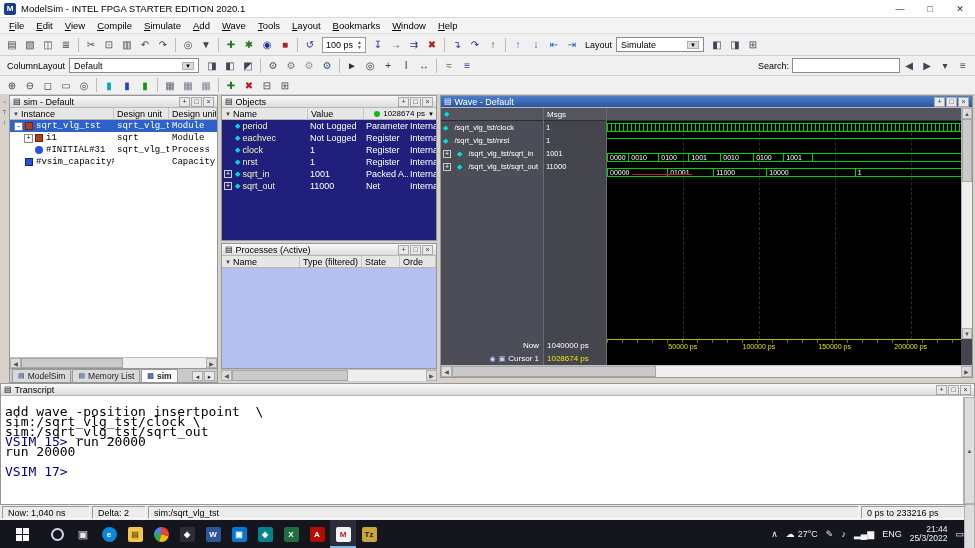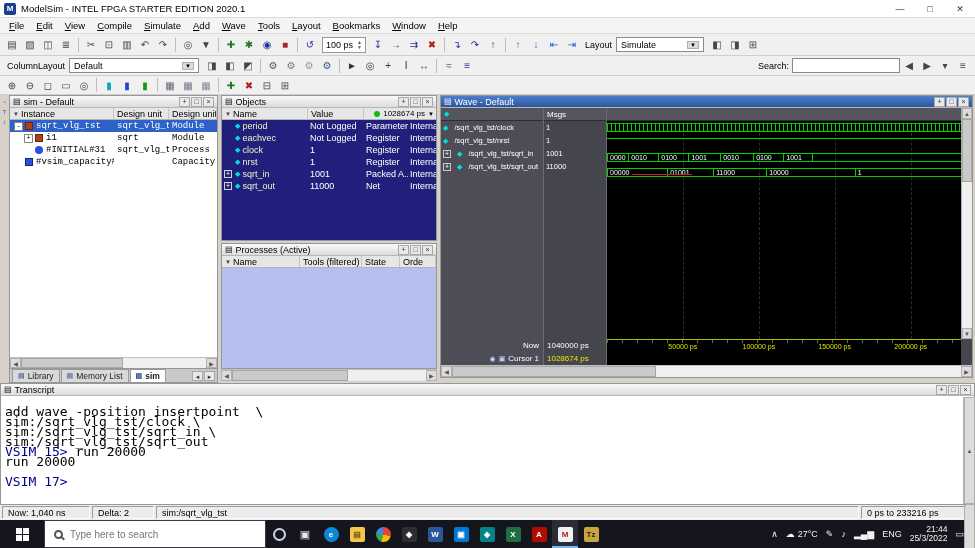--- a/index.html
+++ b/index.html
@@ -124,21 +124,21 @@
 #transcript{position:relative;height:122px;background:#fff;border:1px solid #979797;display:flex;flex-direction:column;}
 #transcript-body{flex:1;font-family:"DejaVu Sans Mono",monospace;font-size:13px;line-height:10px;padding:11px 4px;overflow:hidden;position:relative;}
 .t-line{white-space:pre;}
 .t-line .prompt{color:#00008b;}
 .t-line.comment span{color:#0a56c8;}
 #t-scroll{position:absolute;right:0;top:13px;bottom:0;width:11px;display:flex;flex-direction:column;background:#dcdcdc;border-left:1px solid #b0b0b0;}
 
 
 #statusbar{height:15px;display:flex;align-items:center;gap:2px;padding:0 2px;background:#ececec;font-size:9px;}
 .scell{border:1px solid;border-color:#9a9a9a #fdfdfd #fdfdfd #9a9a9a;height:13px;display:flex;align-items:center;padding:0 5px;overflow:hidden;white-space:nowrap;}
-#sc-now{width:88px;}#sc-delta{width:62px;}#sc-ctx{flex:1;}#sc-range{width:112px;}
+#sc-now{width:88px;}#sc-delta{width:54px;}#sc-ctx{flex:1;}#sc-range{width:112px;}
 
 
 #taskbar{height:28px;background:#15151d;display:flex;align-items:stretch;color:#fff;}
 .tb-start{width:44px;display:flex;align-items:center;justify-content:center;}
 .winlogo{display:grid;grid-template-columns:6px 6px;grid-template-rows:6px 6px;gap:1px;}
 .winlogo span{background:#fdfdfd;}
 .tb-search{width:222px;background:#fff;color:#5f5f5f;display:flex;align-items:center;gap:7px;padding:0 9px;border:1px solid #3a3a44;}
 .tb-search input{border:none;outline:none;font-size:10px;width:170px;font-family:inherit;color:#444;background:transparent;}
 .mag{width:9px;height:9px;border:2px solid #555;border-radius:50%;position:relative;flex:0 0 auto;}
 .mag::after{content:"";position:absolute;width:5px;height:2px;background:#555;transform:rotate(45deg);right:-4px;bottom:-2px;}
@@ -373,21 +373,21 @@
           <span class="sb-thumb" style="left:0;width:55%;"></span>
         </span>
       <span class="sb-arr">▶</span>
     </div>
   </div>
 
   <div id="tabsrow">
     <span id="tabs-holder" style="display:flex;align-items:flex-end;">
         <span class="tab">
           <span class="tico">▤</span>
-          <span>Library</span>
+          <span>ModelSim</span>
         </span>
         <span class="tab">
           <span class="tico">▤</span>
           <span>Memory List</span>
         </span>
         <span class="tab active">
           <span class="tico">▤</span>
           <span>sim</span>
         </span>
       </span>
@@ -494,21 +494,21 @@
         <span class="pbtn">□</span>
         <span class="pbtn">×</span>
       </span>
     </div>
     <div class="cols">
         <span class="c" style="width: 78px;">
           <span class="sort-arr">▼</span>
           <span>Name</span>
         </span>
         <span class="c" style="width: 62px;">
-          <span>Tools (filtered)</span>
+          <span>Type (filtered)</span>
         </span>
         <span class="c" style="width: 38px;">
           <span>State</span>
         </span>
         <span class="c" style="flex: 1 1 0%;">
           <span>Orde</span>
         </span>
       </div>
     <div id="processes-body"></div>
   </div>
@@ -648,21 +648,20 @@
     <span>Transcript</span>
     <span class="pbtns">
       <span class="pbtn">+</span>
       <span class="pbtn">□</span>
       <span class="pbtn">×</span>
     </span>
   </div>
   <div id="transcript-body">
       <div class="t-line"><span>add wave -position insertpoint  \</span></div>
       <div class="t-line"><span>sim:/sqrt_vlg_tst/clock \</span></div>
-      <div class="t-line"><span>sim:/sqrt_vlg_tst/sqrt_in \</span></div>
       <div class="t-line"><span>sim:/sqrt_vlg_tst/sqrt_out</span></div>
       <div class="t-line"><span class="prompt">VSIM 15&gt;</span><span> run 20000</span></div>
       <div class="t-line"><span>run 20000</span></div>
       <div class="t-line"><span>&nbsp;</span></div>
       <div class="t-line"><span class="prompt">VSIM 17&gt;</span><span>&nbsp;</span></div>
     </div>
   <div id="t-scroll">
     <span class="sb-arr">▲</span>
     <span class="sb-track">
         <span class="sb-thumb" style="bottom:0;height:40%;"></span>
@@ -680,24 +679,20 @@
 
 <div id="taskbar">
   <span class="tb-start">
     <span class="winlogo">
         <span></span>
         <span></span>
         <span></span>
         <span></span>
       </span>
   </span>
-  <span class="tb-search">
-    <span class="mag"></span>
-    <input placeholder="Type here to search" style="">
-  </span>
   <span class="tb-ico">
       <span class="ring"></span>
     </span>
   <span class="tb-ico">
       <span style="font-size:11px;color:#e8e8e8;">▣</span>
     </span>
   <span id="taskbar-apps" style="display:flex;">
       <span class="tb-ico">
         <span class="ic circle" style="background: rgb(12, 134, 216);">e</span>
       </span>

